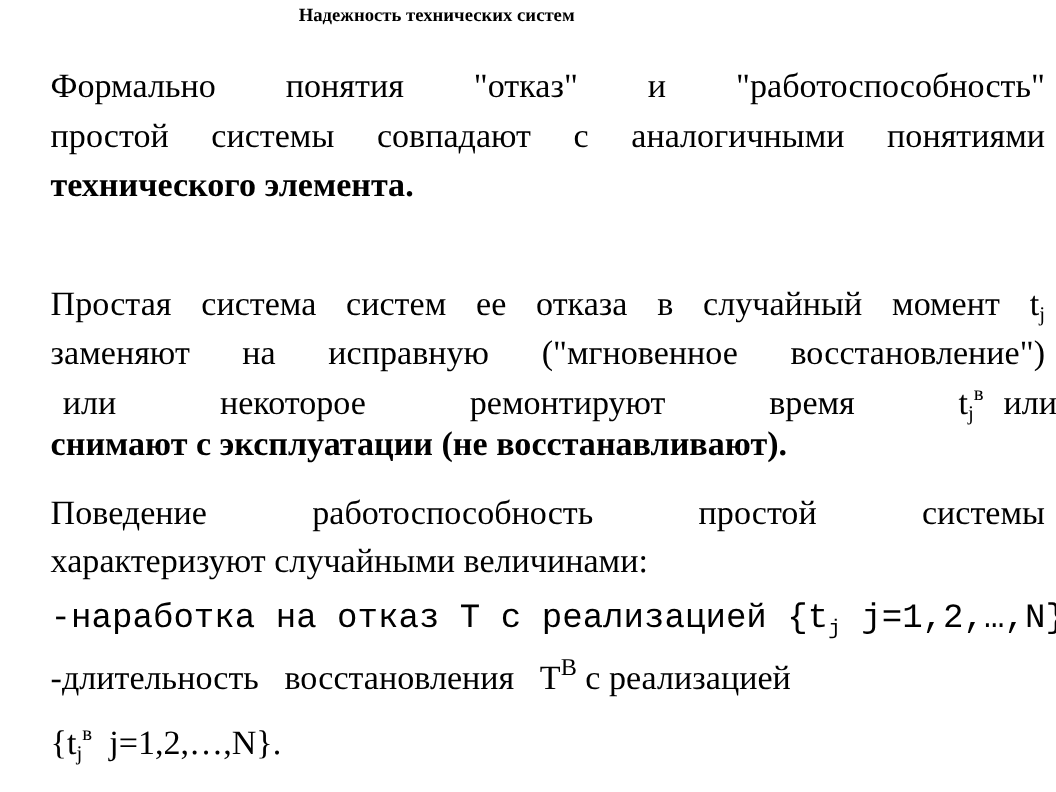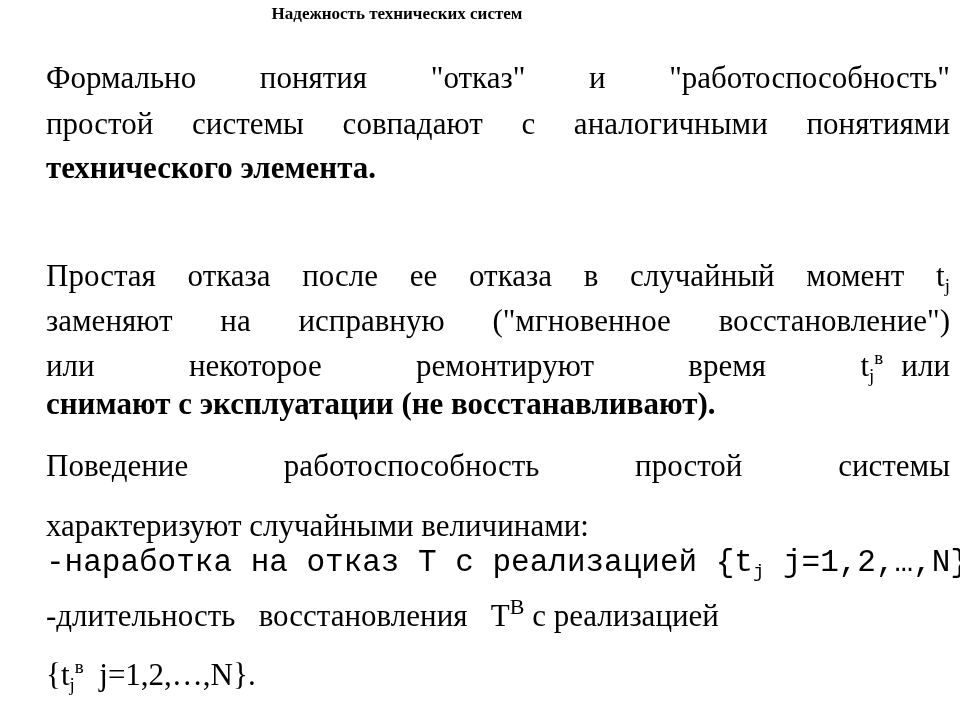--- a/index.html
+++ b/index.html
@@ -25,31 +25,31 @@
 </style>
 </head>
 <body>
 
 <div class="title">Надежность технических систем</div>
 
 <div class="line justify" style="top:60px;">Формально понятия "отказ" и "работоспособность"</div>
 <div class="line justify" style="top:106px;">простой системы совпадают с аналогичными понятиями</div>
 <div class="line" style="top:150px;font-weight:bold;">технического элемента.</div>
 
-<div class="line justify" style="top:258px;"><span>Простая отказа после ее отказа в случайный момент t</span><sub class="s">j</sub></div>
+<div class="line justify" style="top:258px;"><span>Простая система систем ее отказа в случайный момент t</span><sub class="s">j</sub></div>
 <div class="line justify" style="top:303px;">заменяют на исправную ("мгновенное восстановление")</div>
-<div class="line" style="top:348px; display:flex; justify-content:space-between;">
+<div class="line" style="top:348px; display:flex; justify-content:space-between;margin-left:11px;">
   <span style="display:flex; justify-content:space-between; flex:1; margin-right:18px;">
     <span>или</span>
       <span>некоторое</span>
       <span>ремонтируют</span>
       <span>время</span>
       <span>t<sub class="s">j</sub><sup class="s">в</sup></span>
   </span>
   <span>или</span>
 </div>
 <div class="line" style="top:386px;font-weight:bold;">снимают с эксплуатации (не восстанавливают).</div>
 
 <div class="line justify" style="top:448px;">Поведение работоспособность простой системы</div>
-<div class="line" style="top:492px;margin-top:16px;">характеризуют случайными величинами:</div>
+<div class="line" style="top:492px;">характеризуют случайными величинами:</div>
 <div class="line" style="top:545px;font-family:Liberation Mono, monospace;"><span>-наработка на отказ Т с реализацией {t</span><sub class="s">j</sub><span> j=1,2,…,N}</span></div>
 <div class="line" style="top:598px; white-space:pre;"><span>-длительность   восстановления   Т</span><sup class="s" style="font-size:22px;">В</sup><span> с реализацией</span></div>
 <div class="line" style="top:657px; white-space:pre;"><span>{t</span><sub class="s">j</sub><sup class="s">в</sup><span>  j=1,2,…,N}.</span></div>
 
 </body></html>

